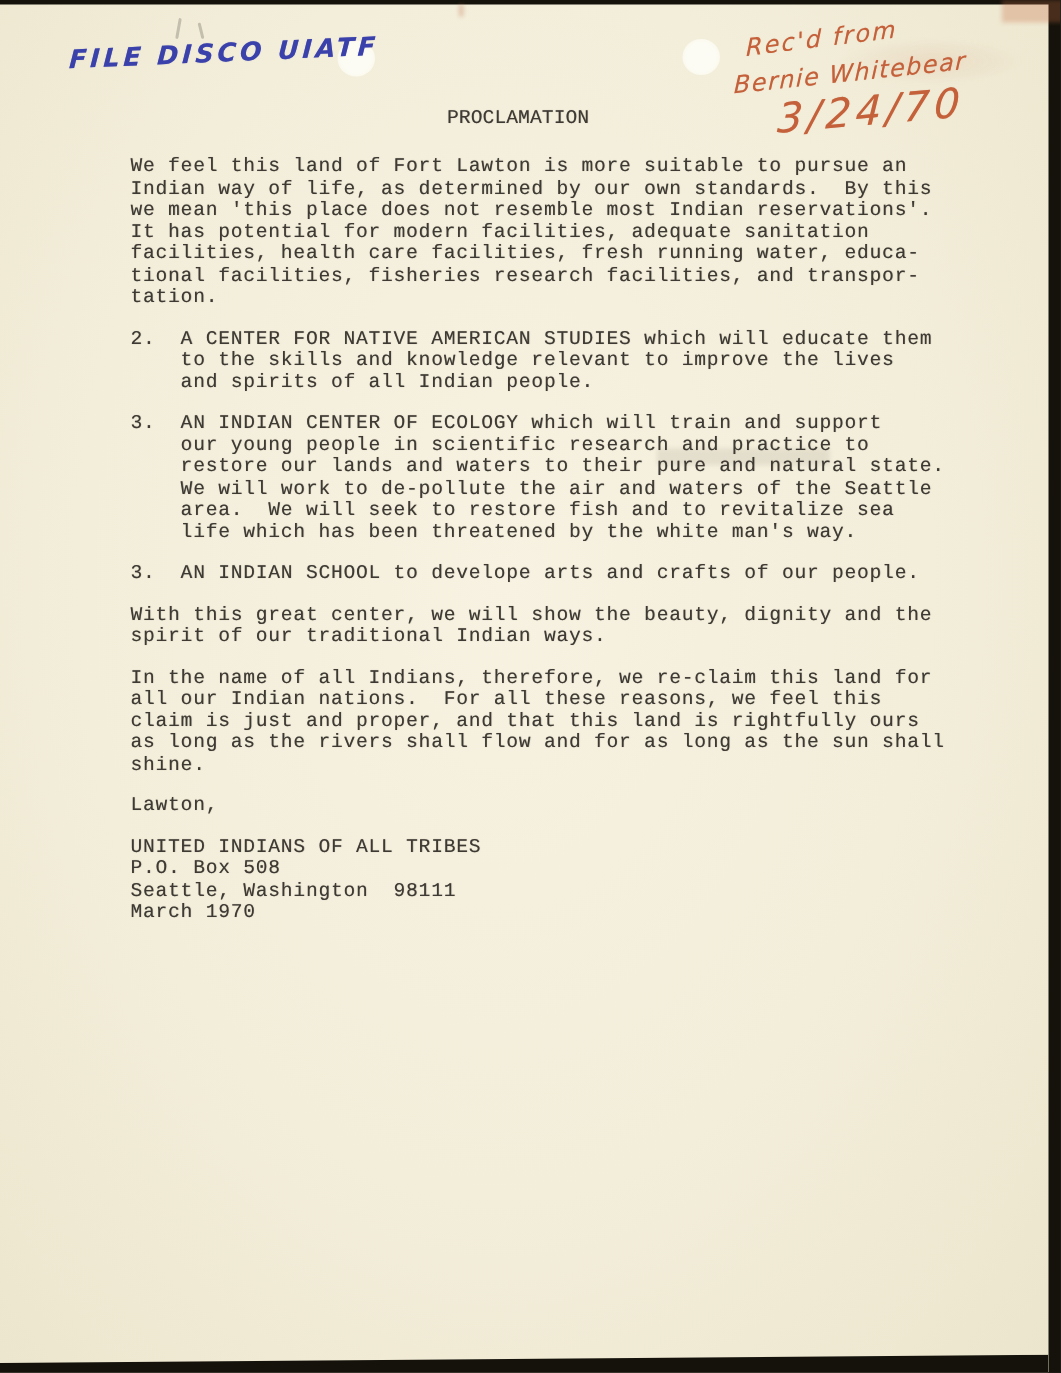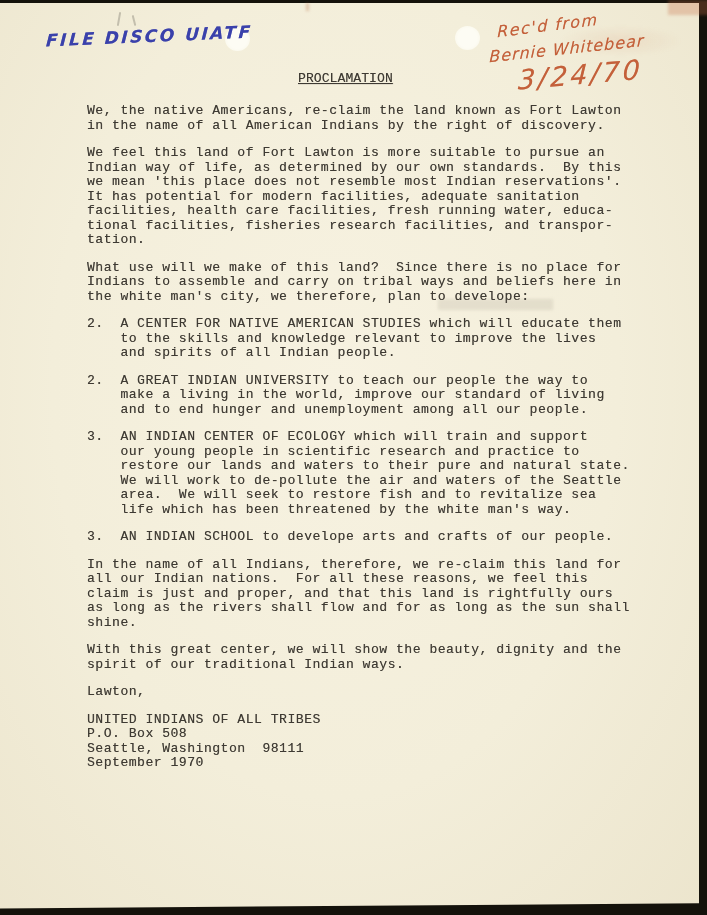--- a/index.html
+++ b/index.html
@@ -28,21 +28,20 @@
   .hole-right{left:455px;top:23px;}
   .typewriter{
     color:#3e3a33;
     font-size:13px;line-height:14.5px;letter-spacing:0.55px;
     white-space:pre;
     text-shadow:0.2px 0.2px 0.5px rgba(62,58,51,0.55);
   }
   .doc-title{
     position:absolute;left:298px;top:69px;
     letter-spacing:0.1px;
-    text-decoration:underline;
   }
   .body-col{
     position:absolute;left:87px;top:101px;width:575px;
   }
   .block{margin:0 0 13px 0;}
   .hw{font-family:"DejaVu Sans",sans-serif;font-style:italic;position:absolute;}
   .hw-blue{
     left:46px;top:23px;
     font-size:17px;font-weight:bold;letter-spacing:2.5px;
     color:#3a41ab;
@@ -80,54 +79,46 @@
 
     <div class="hw hw-blue">FILE DISCO UIATF</div>
 
     <div class="hw hw-red hw-red-1">Rec'd from</div>
     <div class="hw hw-red hw-red-2">Bernie Whitebear</div>
     <div class="hw hw-red hw-red-date">3/24/70</div>
 
     <div class="typewriter doc-title">PROCLAMATION</div>
 
     <div class="body-col">
-      <div class="typewriter block">We, the native Americans, re-claim the land known as Fort Lawton
-in the name of all American Indians by the right of discovery.</div>
       <div class="typewriter block">We feel this land of Fort Lawton is more suitable to pursue an
 Indian way of life, as determined by our own standards.  By this
 we mean 'this place does not resemble most Indian reservations'.
 It has potential for modern facilities, adequate sanitation
 facilities, health care facilities, fresh running water, educa-
 tional facilities, fisheries research facilities, and transpor-
 tation.</div>
-      <div class="typewriter block">What use will we make of this land?  Since there is no place for
-Indians to assemble and carry on tribal ways and beliefs here in
-the white man's city, we therefore, plan to develope:</div>
       <div class="typewriter block">2.  A CENTER FOR NATIVE AMERICAN STUDIES which will educate them
     to the skills and knowledge relevant to improve the lives
     and spirits of all Indian people.</div>
-      <div class="typewriter block">2.  A GREAT INDIAN UNIVERSITY to teach our people the way to
-    make a living in the world, improve our standard of living
-    and to end hunger and unemployment among all our people.</div>
       <div class="typewriter block">3.  AN INDIAN CENTER OF ECOLOGY which will train and support
     our young people in scientific research and practice to
     restore our lands and waters to their pure and natural state.
     We will work to de-pollute the air and waters of the Seattle
     area.  We will seek to restore fish and to revitalize sea
     life which has been threatened by the white man's way.</div>
       <div class="typewriter block">3.  AN INDIAN SCHOOL to develope arts and crafts of our people.</div>
+      <div class="typewriter block">With this great center, we will show the beauty, dignity and the
+spirit of our traditional Indian ways.</div>
       <div class="typewriter block">In the name of all Indians, therefore, we re-claim this land for
 all our Indian nations.  For all these reasons, we feel this
 claim is just and proper, and that this land is rightfully ours
 as long as the rivers shall flow and for as long as the sun shall
 shine.</div>
-      <div class="typewriter block">With this great center, we will show the beauty, dignity and the
-spirit of our traditional Indian ways.</div>
       <div class="typewriter block">Lawton,</div>
       <div class="typewriter block">UNITED INDIANS OF ALL TRIBES
 P.O. Box 508
 Seattle, Washington  98111
-September 1970</div>
+March 1970</div>
     </div>
 
     <div class="bottom-wedge"></div>
   </div>
 </div>
 
 </body></html>

